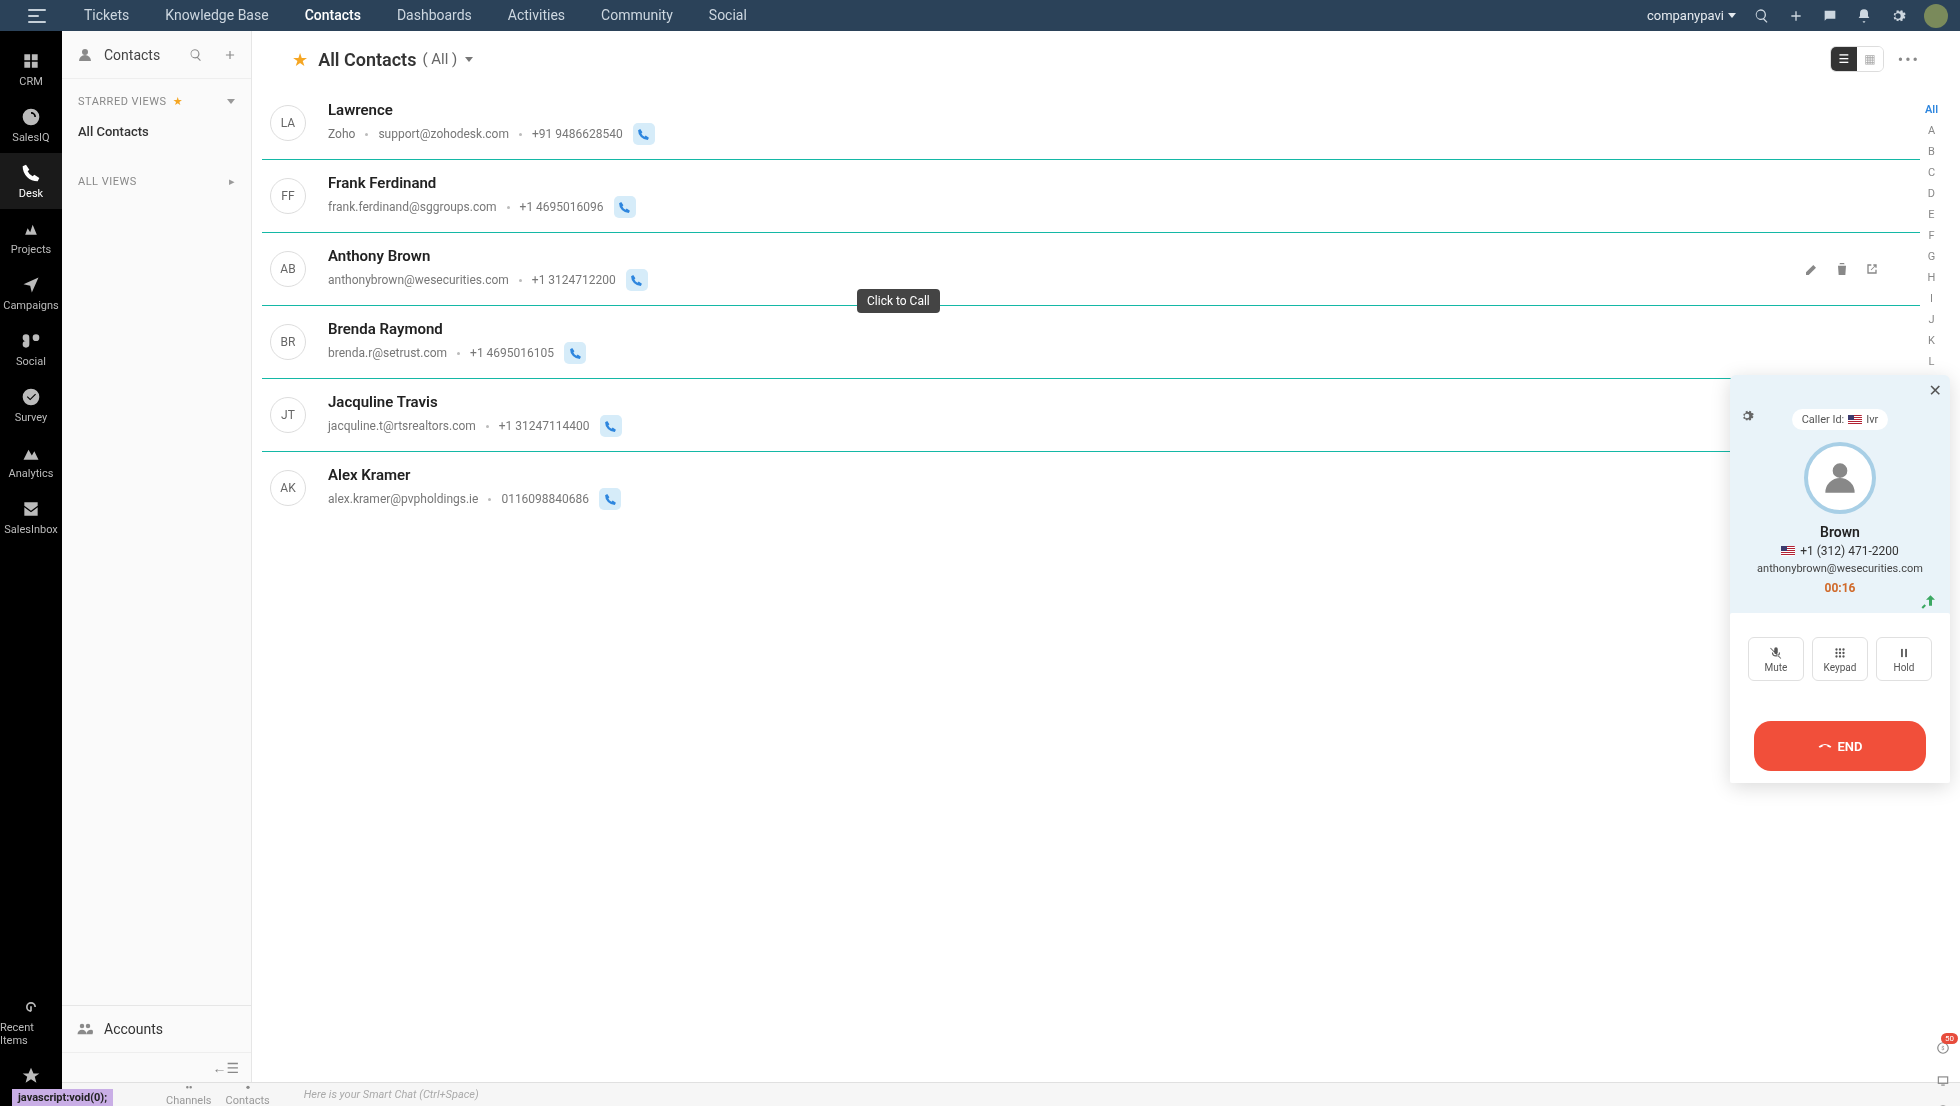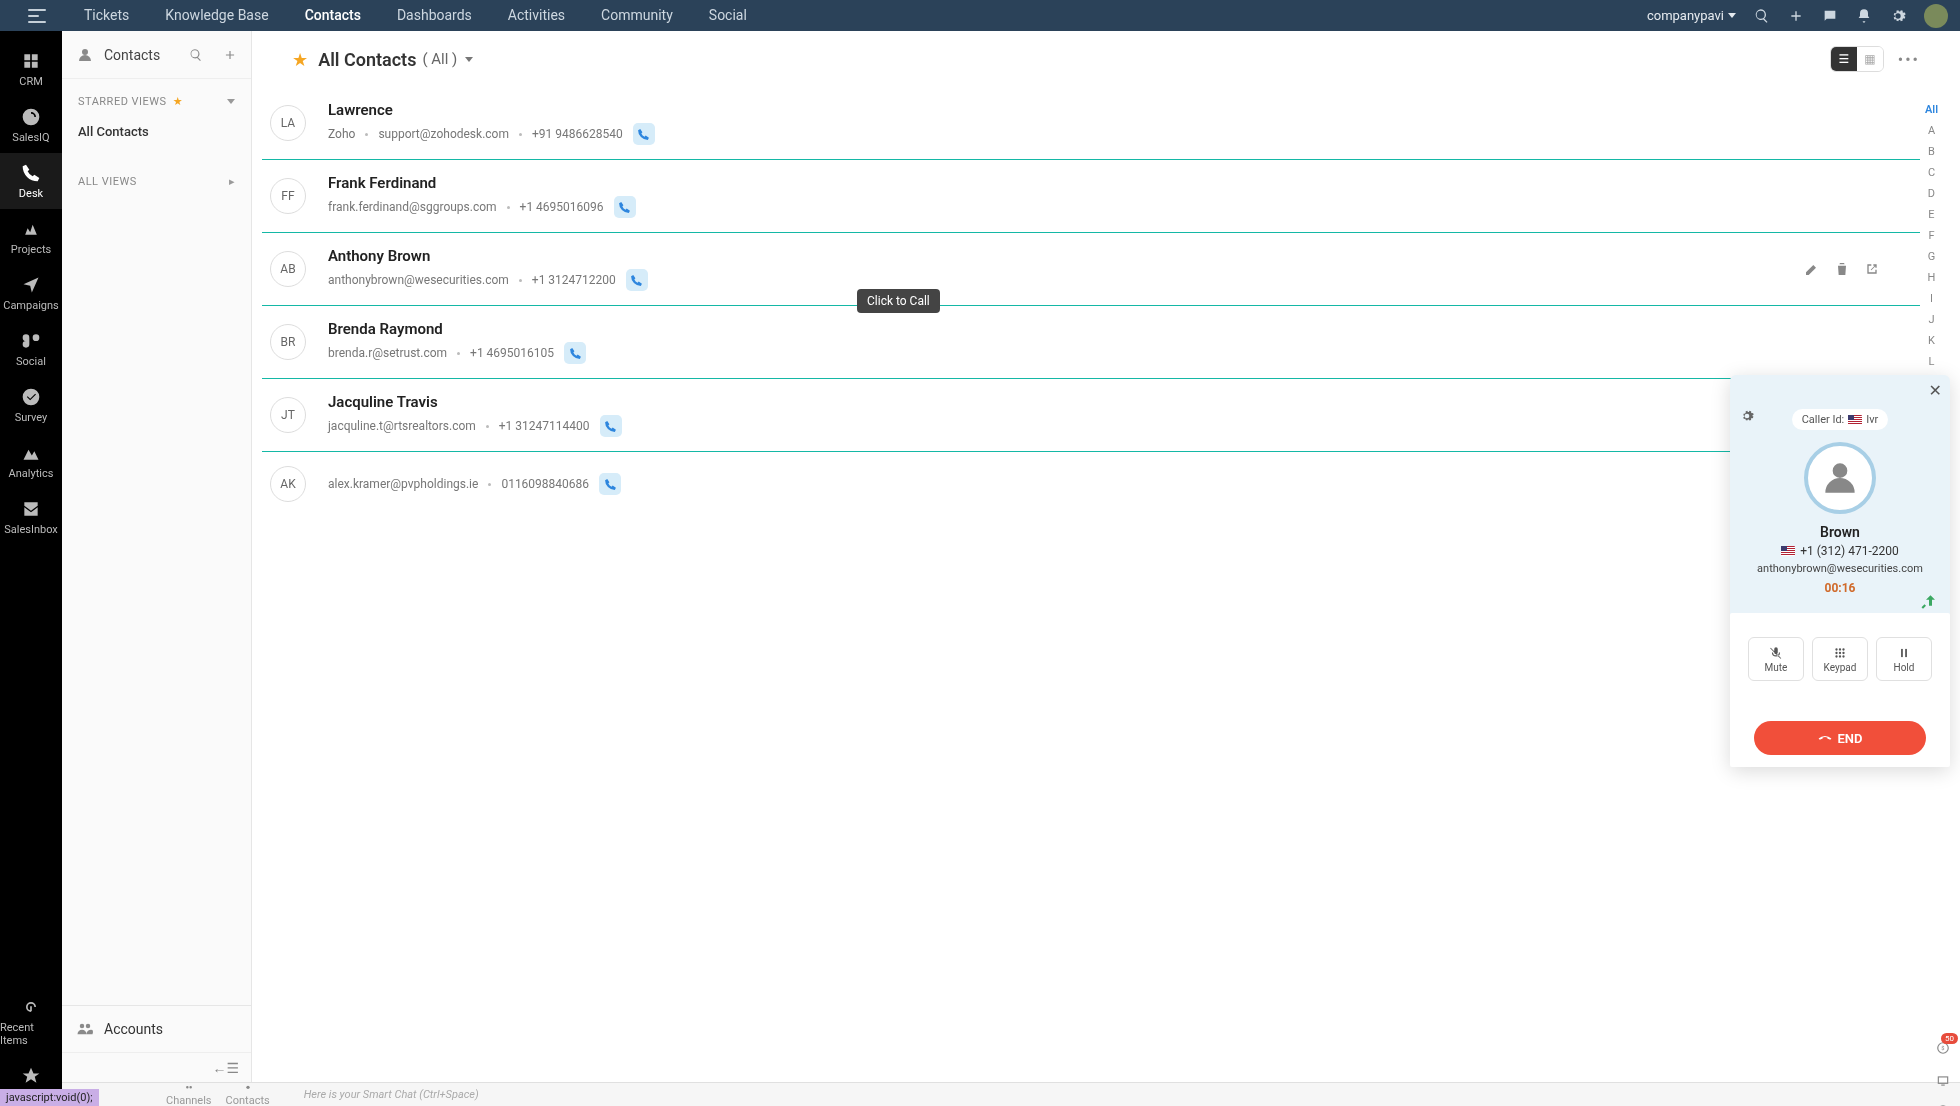--- a/index.html
+++ b/index.html
@@ -86,31 +86,31 @@
 .call-avatar { width:72px; height:72px; border-radius:50%; background:#fff; border:4px solid #a8cfe6; margin:6px auto 10px; display:flex; align-items:center; justify-content:center; }
 .call-avatar svg { width:44px; height:44px; fill:#888; }
 .call-name { text-align:center; font-weight:600; font-size:14px; color:#222; }
 .call-phone { text-align:center; font-size:12px; color:#333; margin-top:4px; display:flex; align-items:center; justify-content:center; gap:5px;}
 .call-email { text-align:center; font-size:11px; color:#444; margin-top:4px; }
 .call-timer { text-align:center; font-size:12px; color:#d06a2b; font-weight:700; margin-top:6px; }
 .call-panel-lower { margin-top:18px; background:#fff; border-radius:2px; padding:20px 10px 12px; margin-left:-14px; margin-right:-14px; margin-bottom:-14px; }
 .call-buttons { display:flex; gap:8px; justify-content:center; margin-bottom:40px; margin-top:4px;}
 .call-btn { width:56px; height:44px; border:1px solid #e0e0e0; border-radius:6px; display:flex; flex-direction:column; align-items:center; justify-content:center; gap:2px; font-size:10px; color:#555; cursor:pointer; background:#fff; }
 .call-btn svg { width:14px; height:14px; fill:#555; }
-.end-btn { background:#f14f3a; color:#fff; height:34px; border-radius:17px; display:flex; align-items:center; justify-content:center; gap:6px; font-size:13px; font-weight:600; cursor:pointer; margin:0 14px; }
+.end-btn { background:#f14f3a; color:#fff; height:50px; border-radius:17px; display:flex; align-items:center; justify-content:center; gap:6px; font-size:13px; font-weight:600; cursor:pointer; margin:0 14px; }
 .end-btn svg { width:14px; height:14px; fill:#fff; }
 
 
 .bottombar { position:absolute; left:62px; right:0; bottom:0; height:24px; background:#f6f6f6; border-top:1px solid #e0e0e0; display:flex; align-items:center; font-size:11px; color:#999; padding:0 10px; gap:14px; }
 .bottombar .bottom-tab { display:flex; flex-direction:column; align-items:center; line-height:1; gap:1px; }
 .bottombar .bottom-tab svg { width:12px; height:10px; fill:#888; }
 .bottombar .smart-chat { margin-left:20px; font-style:italic; color:#aaa; }
 .bottombar .right-icons { margin-left:auto; display:flex; gap:16px; align-items:center;flex-direction:column; }
 .bottombar .right-icons svg { width:14px; height:14px; fill:#888; }
-.js-void { position:absolute; left:0; bottom:0; background:#c9aee6; color:#222; font-size:11px; padding:2px 6px; }
+.js-void { position:absolute; left:12px; bottom:0; background:#c9aee6; color:#222; font-size:11px; padding:2px 6px;font-weight:bold; }
 
 .flag { width:14px; height:10px; background:linear-gradient(#b22234 0 10%, #fff 10% 20%, #b22234 20% 30%, #fff 30% 40%, #b22234 40% 50%, #fff 50% 60%, #b22234 60% 70%, #fff 70% 80%, #b22234 80% 90%, #fff 90% 100%); position:relative; display:inline-block; border-radius:1px;}
 .flag::before { content:''; position:absolute; left:0; top:0; width:6px; height:5px; background:#3c3b6e; }
 .chev-down { display:inline-block; width:0; height:0; border-left:4px solid transparent; border-right:4px solid transparent; border-top:5px solid currentColor; }
 </style>
 </head>
 <body>
 
 <div class="topbar">
   <div class="topbar-left">
@@ -373,20 +373,21 @@
                 <path d="M6 2l4 6-2 2a12 12 0 006 6l2-2 6 4-2 4A18 18 0 012 4l4-2z"></path>
               </svg>
             </span>
       </div>
     </div>
 
   </div>
       <div class="contact-row">
     <div class="avatar-circle">AK</div>
     <div class="contact-main">
+      <div class="contact-name">Alex Kramer</div>
       <div class="contact-meta">
 
         <span>alex.kramer@pvpholdings.ie</span>
         <span class="dot"></span>
         <span>0116098840686</span>
         <span class="phone-pill">
               <svg viewBox="0 0 24 24">
                 <path d="M6 2l4 6-2 2a12 12 0 006 6l2-2 6 4-2 4A18 18 0 012 4l4-2z"></path>
               </svg>
             </span>

